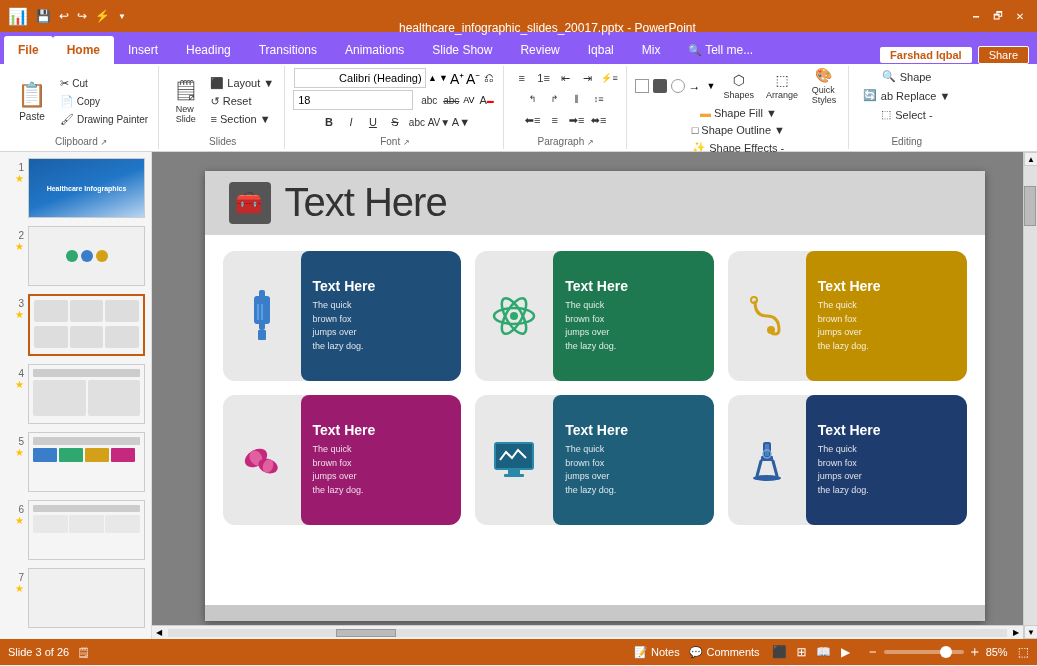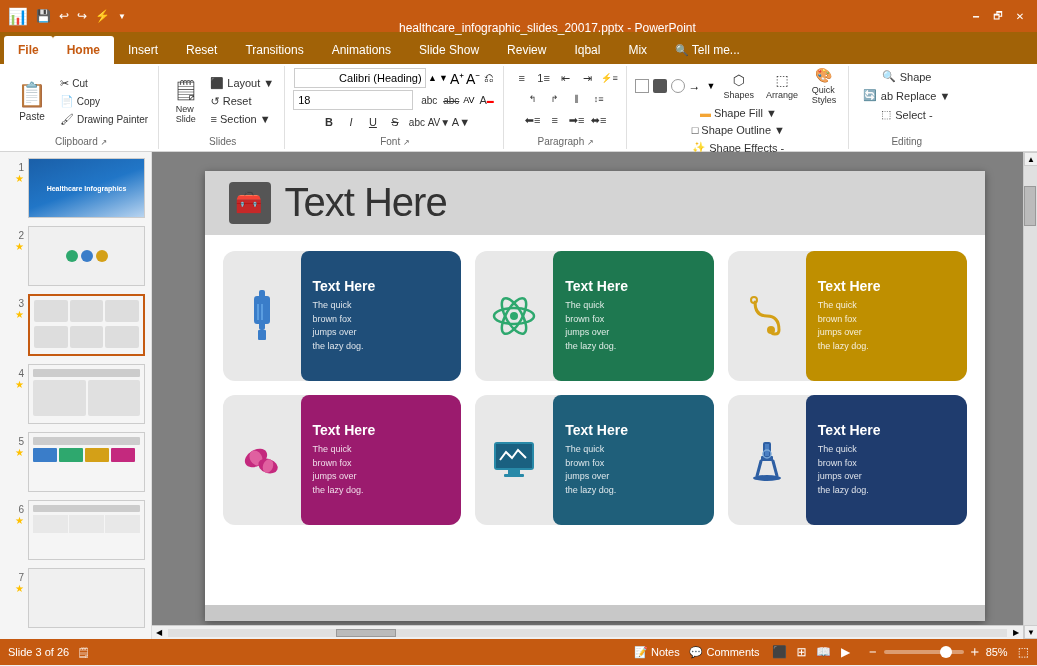--- a/index.html
+++ b/index.html
@@ -6,21 +6,21 @@
     body { width: 1037px; height: 666px; overflow: hidden; font-family: 'Segoe UI', Arial, sans-serif; font-size: 12px; background: #f0f0f0; }
 
     
     .title-bar { height: 32px; background: #c55a11; display: flex; align-items: center; justify-content: space-between; padding: 0 8px; color: white; }
     .title-bar-left { display: flex; align-items: center; gap: 6px; }
     .title-bar-center { flex: 1; text-align: center; font-size: 12px; color: white; margin-top: 24px; }
     .title-bar-right { display: flex; align-items: center; gap: 4px; }
     .win-btn { width: 18px; height: 18px; display: flex; align-items: center; justify-content: center; font-size: 10px; color: white; cursor: pointer; }
     .quick-access { display: flex; gap: 4px; align-items: center; }
     .qa-btn { color: white; font-size: 12px; cursor: pointer; padding: 2px; }
-    .ribbon-tabs { display: flex; height: 32px; align-items: flex-end; background: #a16207; padding-left: 4px; }
+    .ribbon-tabs { display: flex; height: 32px; align-items: flex-end; background: #8b5cf6; padding-left: 4px; }
     .ribbon-tab { padding: 4px 14px; font-size: 12px; cursor: pointer; color: white; height: 28px; display: flex; align-items: center; }
     .ribbon-tab.active { background: white; color: #c55a11; font-weight: 600; border-radius: 3px 3px 0 0; }
     .ribbon-content { background: white; border-bottom: 1px solid #d4d4d4; height: 88px; display: flex; align-items: stretch; padding: 2px 4px; gap: 2px; }
     .ribbon-group { display: flex; flex-direction: column; align-items: center; padding: 2px 6px; border-right: 1px solid #e0e0e0; min-width: fit-content; }
     .ribbon-group:last-child { border-right: none; }
     .ribbon-group-content { display: flex; flex: 1; align-items: center; gap: 2px; }
     .ribbon-group-label { font-size: 10px; color: #666; margin-top: auto; padding-top: 2px; text-align: center; }
     .ribbon-btn { display: flex; flex-direction: column; align-items: center; justify-content: center; padding: 3px 6px; cursor: pointer; border-radius: 3px; min-width: 36px; height: 54px; font-size: 10px; color: #333; gap: 2px; }
     .ribbon-btn-sm { display: flex; align-items: center; gap: 3px; padding: 2px 4px; cursor: pointer; border-radius: 2px; font-size: 11px; color: #333; white-space: nowrap; }
     .ribbon-column { display: flex; flex-direction: column; gap: 1px; justify-content: center; }
@@ -72,28 +72,32 @@
     <span class="win-btn">🗕</span>
     <span class="win-btn">🗗</span>
     <span class="win-btn close-btn">✕</span>
   </div>
 </div>
 
 <div class="ribbon-tabs">
   <div class="ribbon-tab active">File</div>
   <div class="ribbon-tab active" style="background:white;color:#c55a11;font-weight:600;border-radius:3px 3px 0 0;">Home</div>
   <div class="ribbon-tab">Insert</div>
-  <div class="ribbon-tab">Reset</div>
+  <div class="ribbon-tab">Heading</div>
   <div class="ribbon-tab">Transitions</div>
   <div class="ribbon-tab">Animations</div>
   <div class="ribbon-tab">Slide Show</div>
   <div class="ribbon-tab">Review</div>
   <div class="ribbon-tab">Iqbal</div>
   <div class="ribbon-tab">Mix</div>
   <div class="ribbon-tab" style="display:flex;align-items:center;gap:3px;"><span style="font-size:11px;">🔍</span> Tell me...</div>
+  <div style="margin-left:auto;display:flex;align-items:center;gap:6px;padding-right:8px;">
+    <span style="background:white;color:#c55a11;padding:2px 10px;border-radius:2px;font-size:11px;font-weight:600;cursor:pointer;">Farshad Iqbal</span>
+    <span style="background:#c55a11;color:white;border:1px solid white;padding:2px 10px;border-radius:2px;font-size:11px;cursor:pointer;">Share</span>
+  </div>
 </div>
 
 <div class="ribbon-content">
 
   <div class="ribbon-group">
     <div class="ribbon-group-content">
       <div class="ribbon-btn" style="width:44px;">
         <span style="font-size:24px;">📋</span>
         <span style="font-size:10px;">Paste</span>
       </div>

